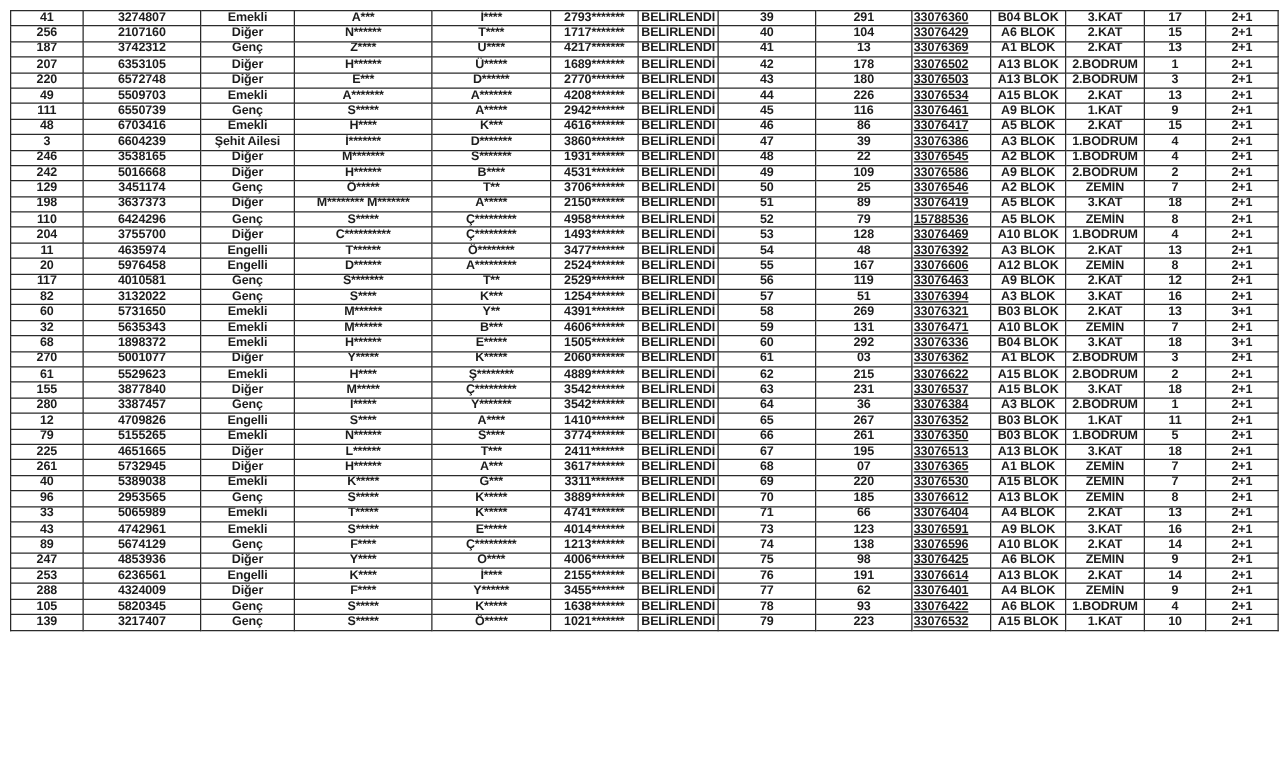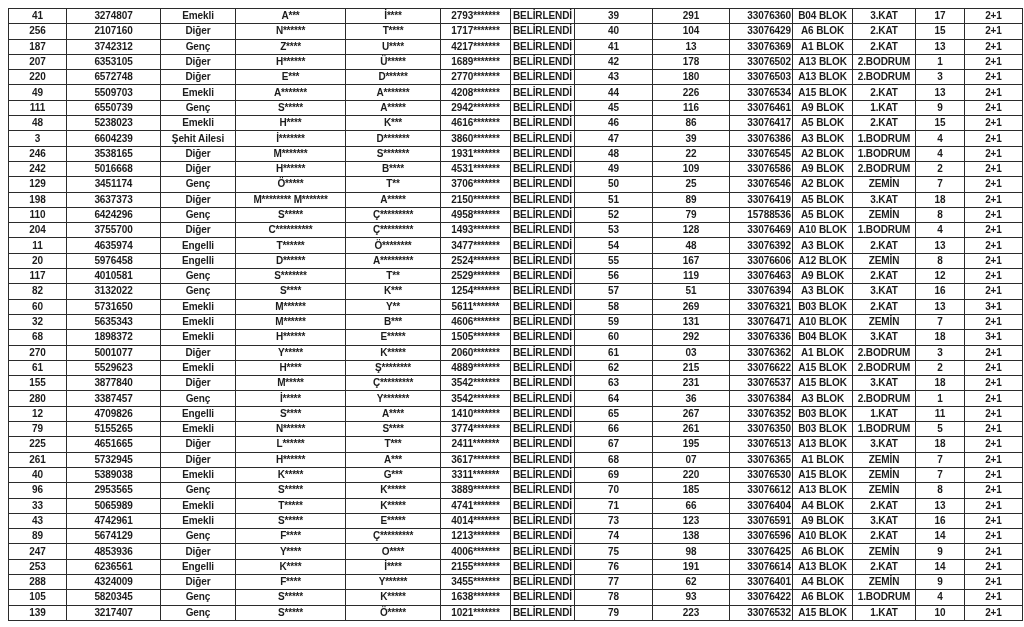--- a/index.html
+++ b/index.html
@@ -12,41 +12,42 @@
   }
   .sheet {
     position: absolute;
     left: 8px;
     top: 8px;
   }
   table.kura {
     border-collapse: collapse;
     table-layout: fixed;
     width: 1014px;
-    height: 613px;
+    height: 497px;
     font-family: "Liberation Sans", "DejaVu Sans", sans-serif;
     font-weight: 700;
     font-size: 10px;
     color: #1c1c1c;
     border: 1px solid #1c1c1c;
   }
   table.kura td {
     border: 1px solid #2b2b2b;
     text-align: center;
     vertical-align: middle;
     padding: 0 1px;
     white-space: nowrap;
     overflow: hidden;
     line-height: 1;
     letter-spacing: -0.1px;
   }
   
   table.kura td.c9 {
-    text-align: right;
+    text-align: left;
     padding-right: 1px;
+    text-decoration: underline;
   }
   
   table.kura td.c3, table.kura td.c4 {
     letter-spacing: -0.2px;
   }
 </style>
 </head>
 <body>
 
 <div class="sheet">
@@ -175,21 +176,21 @@
           <td class="c7">45</td>
           <td class="c8">116</td>
           <td class="c9">33076461</td>
           <td class="c10">A9 BLOK</td>
           <td class="c11">1.KAT</td>
           <td class="c12">9</td>
           <td class="c13">2+1</td>
         </tr>
         <tr>
           <td class="c0">48</td>
-          <td class="c1">5238023</td>
+          <td class="c1">6703416</td>
           <td class="c2">Emekli</td>
           <td class="c3">H****</td>
           <td class="c4">K***</td>
           <td class="c5">4616*******</td>
           <td class="c6">BELİRLENDİ</td>
           <td class="c7">46</td>
           <td class="c8">86</td>
           <td class="c9">33076417</td>
           <td class="c10">A5 BLOK</td>
           <td class="c11">2.KAT</td>
@@ -371,21 +372,21 @@
           <td class="c11">3.KAT</td>
           <td class="c12">16</td>
           <td class="c13">2+1</td>
         </tr>
         <tr>
           <td class="c0">60</td>
           <td class="c1">5731650</td>
           <td class="c2">Emekli</td>
           <td class="c3">M******</td>
           <td class="c4">Y**</td>
-          <td class="c5">5611*******</td>
+          <td class="c5">4391*******</td>
           <td class="c6">BELİRLENDİ</td>
           <td class="c7">58</td>
           <td class="c8">269</td>
           <td class="c9">33076321</td>
           <td class="c10">B03 BLOK</td>
           <td class="c11">2.KAT</td>
           <td class="c12">13</td>
           <td class="c13">3+1</td>
         </tr>
         <tr>

